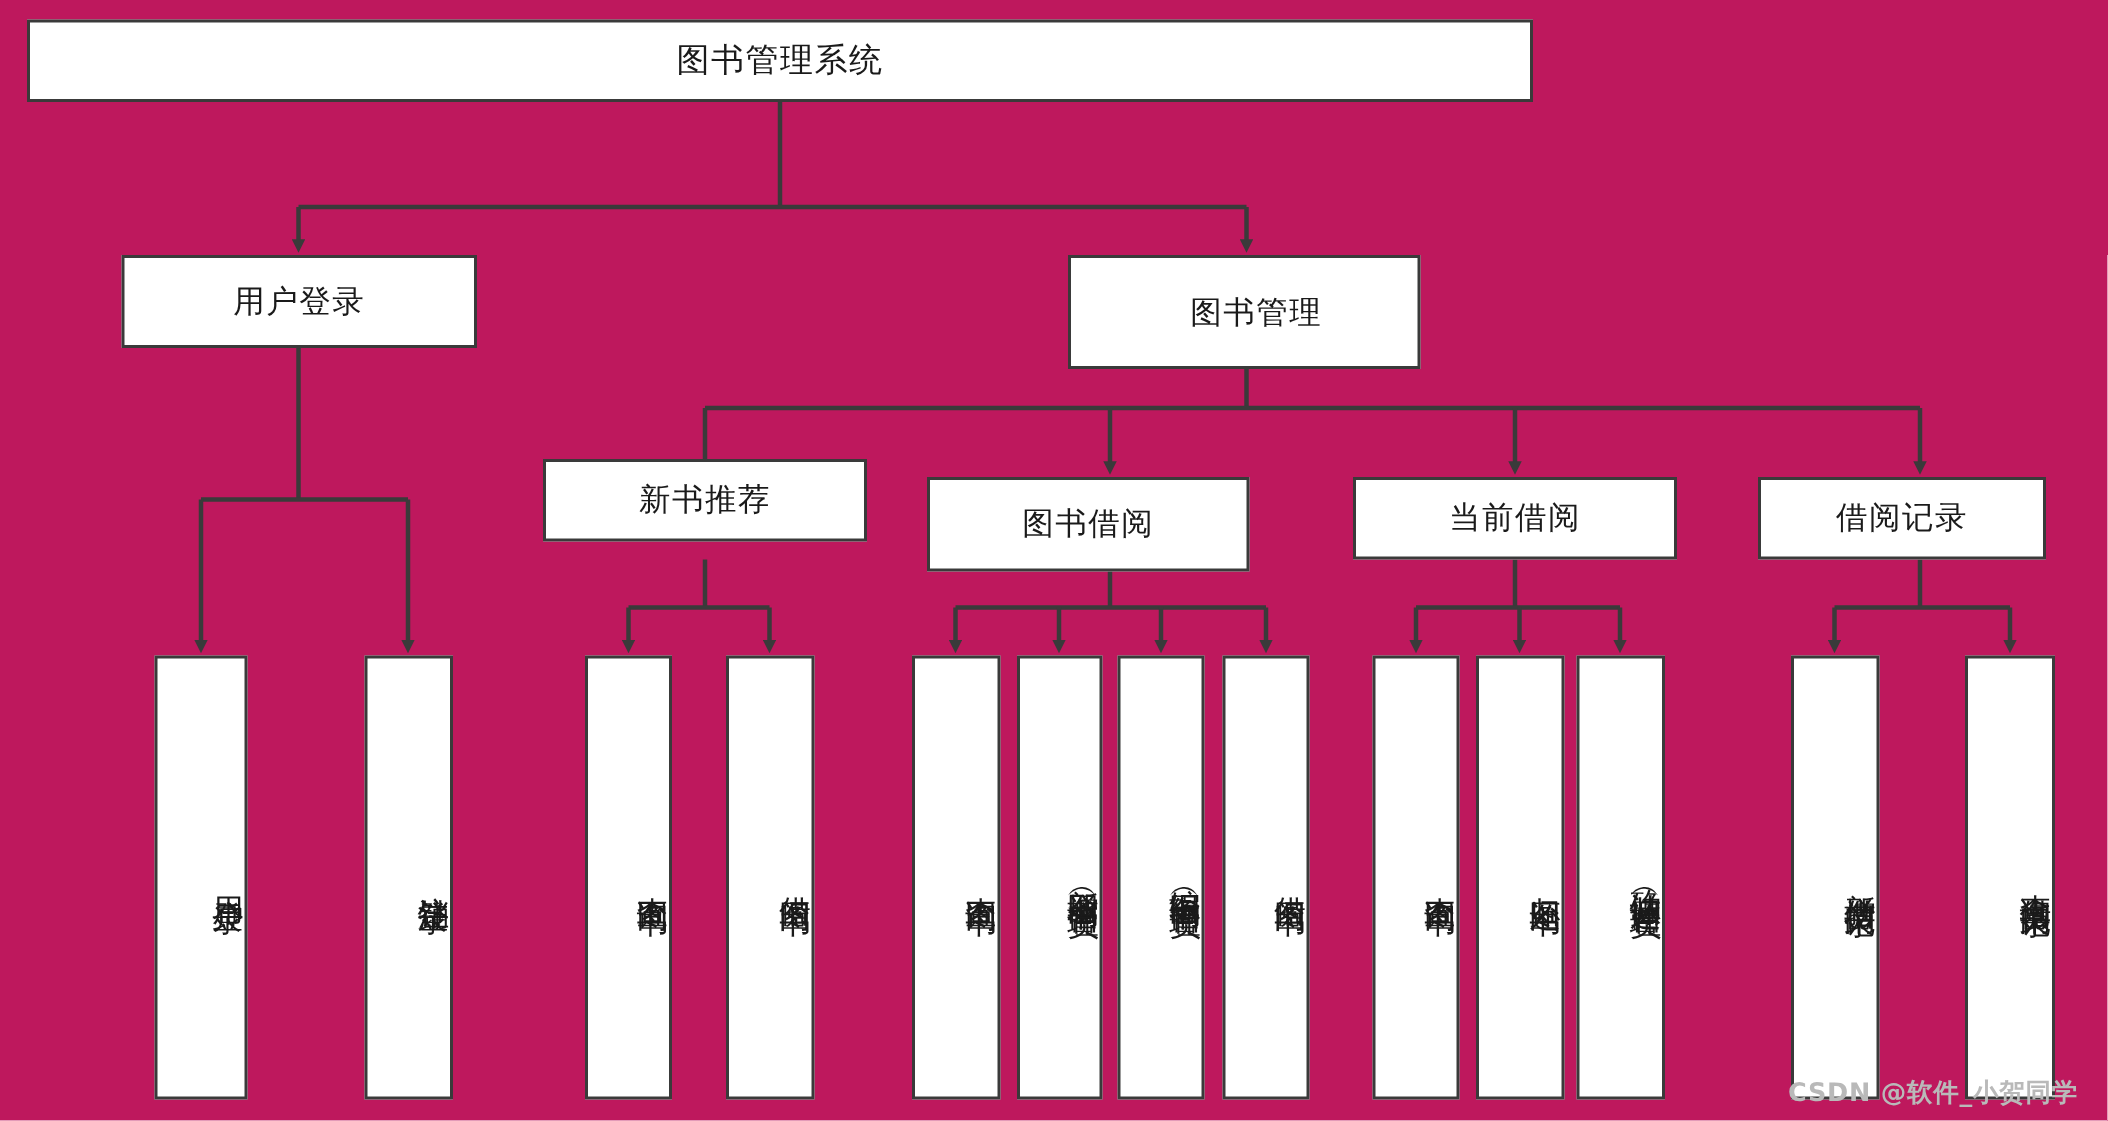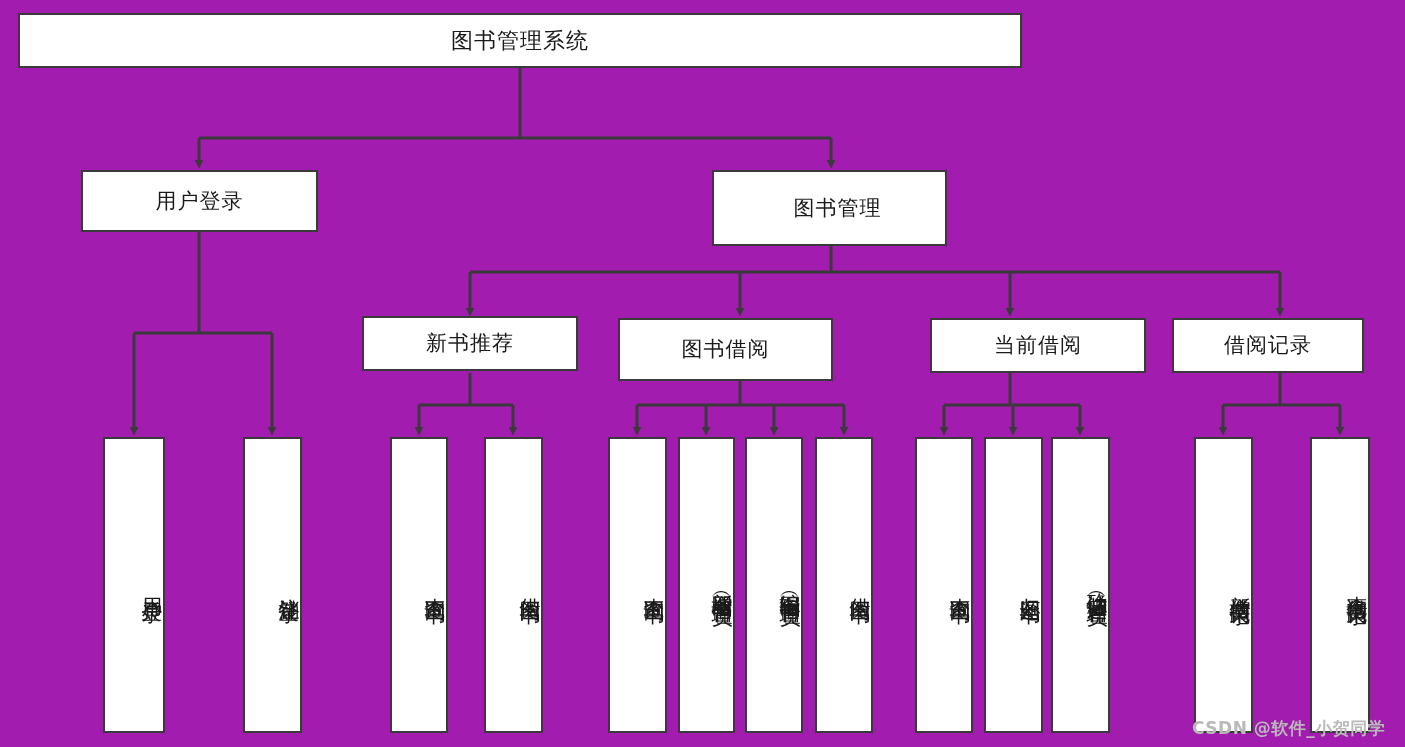--- a/index.html
+++ b/index.html
@@ -8,21 +8,21 @@
     padding: 0;
     background: #ffffff;
   }
   body {
     font-family: "DejaVu Sans", "Liberation Sans", sans-serif;
   }
   #canvas {
     position: relative;
     width: 1405px;
     height: 747px;
-    background: #a21caf;
+    background: #be185d;
     overflow: hidden;
   }
   #edges {
     position: absolute;
     left: 0;
     top: 0;
     width: 1405px;
     height: 747px;
   }
   .node {
@@ -129,27 +129,27 @@
     <span>图书管理系统</span>
   </div>
 
   <div class="node horizontal" style="left: 81px; top: 170px; width: 237px; height: 62px; border-color: rgb(58, 58, 58); background: rgb(255, 255, 255); color: rgb(26, 26, 26);">
     <span>用户登录</span>
   </div>
   <div class="node horizontal" style="left: 712px; top: 170px; width: 235px; height: 76px; border-color: rgb(58, 58, 58); background: rgb(255, 255, 255); color: rgb(26, 26, 26); padding-left: 16px;">
     <span>图书管理</span>
   </div>
 
-  <div class="node horizontal" style="left: 362px; top: 316px; width: 216px; height: 55px; border-color: rgb(58, 58, 58); background: rgb(255, 255, 255); color: rgb(26, 26, 26);">
+  <div class="node horizontal" style="left: 362px; top: 306px; width: 216px; height: 55px; border-color: rgb(58, 58, 58); background: rgb(255, 255, 255); color: rgb(26, 26, 26);">
     <span>新书推荐</span>
   </div>
   <div class="node horizontal" style="left: 618px; top: 318px; width: 215px; height: 63px; border-color: rgb(58, 58, 58); background: rgb(255, 255, 255); color: rgb(26, 26, 26);">
     <span>图书借阅</span>
   </div>
-  <div class="node horizontal" style="left: 902px; top: 318px; width: 216px; height: 55px; border-color: rgb(58, 58, 58); background: rgb(255, 255, 255); color: rgb(26, 26, 26); margin-left: 28px;">
+  <div class="node horizontal" style="left: 902px; top: 318px; width: 216px; height: 55px; border-color: rgb(58, 58, 58); background: rgb(255, 255, 255); color: rgb(26, 26, 26);">
     <span>当前借阅</span>
   </div>
   <div class="node horizontal" style="left: 1172px; top: 318px; width: 192px; height: 55px; border-color: rgb(58, 58, 58); background: rgb(255, 255, 255); color: rgb(26, 26, 26);">
     <span>借阅记录</span>
   </div>
 
   <div class="node vertical" style="left: 103px; top: 437px; width: 62px; height: 296px; border-color: rgb(58, 58, 58); background: rgb(255, 255, 255); color: rgb(26, 26, 26);">
     <span class="vlabel">用户登录</span>
   </div>
   <div class="node vertical" style="left: 243px; top: 437px; width: 59px; height: 296px; border-color: rgb(58, 58, 58); background: rgb(255, 255, 255); color: rgb(26, 26, 26);">

